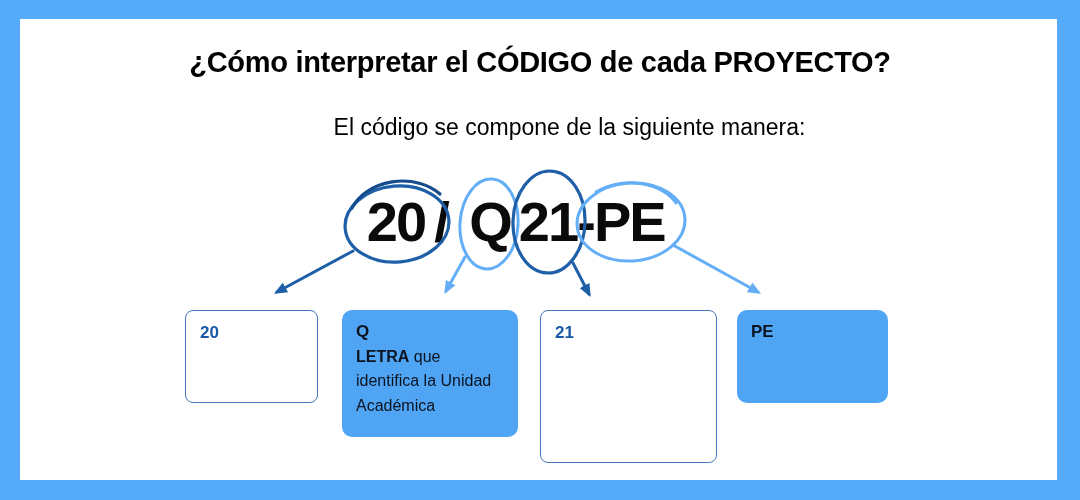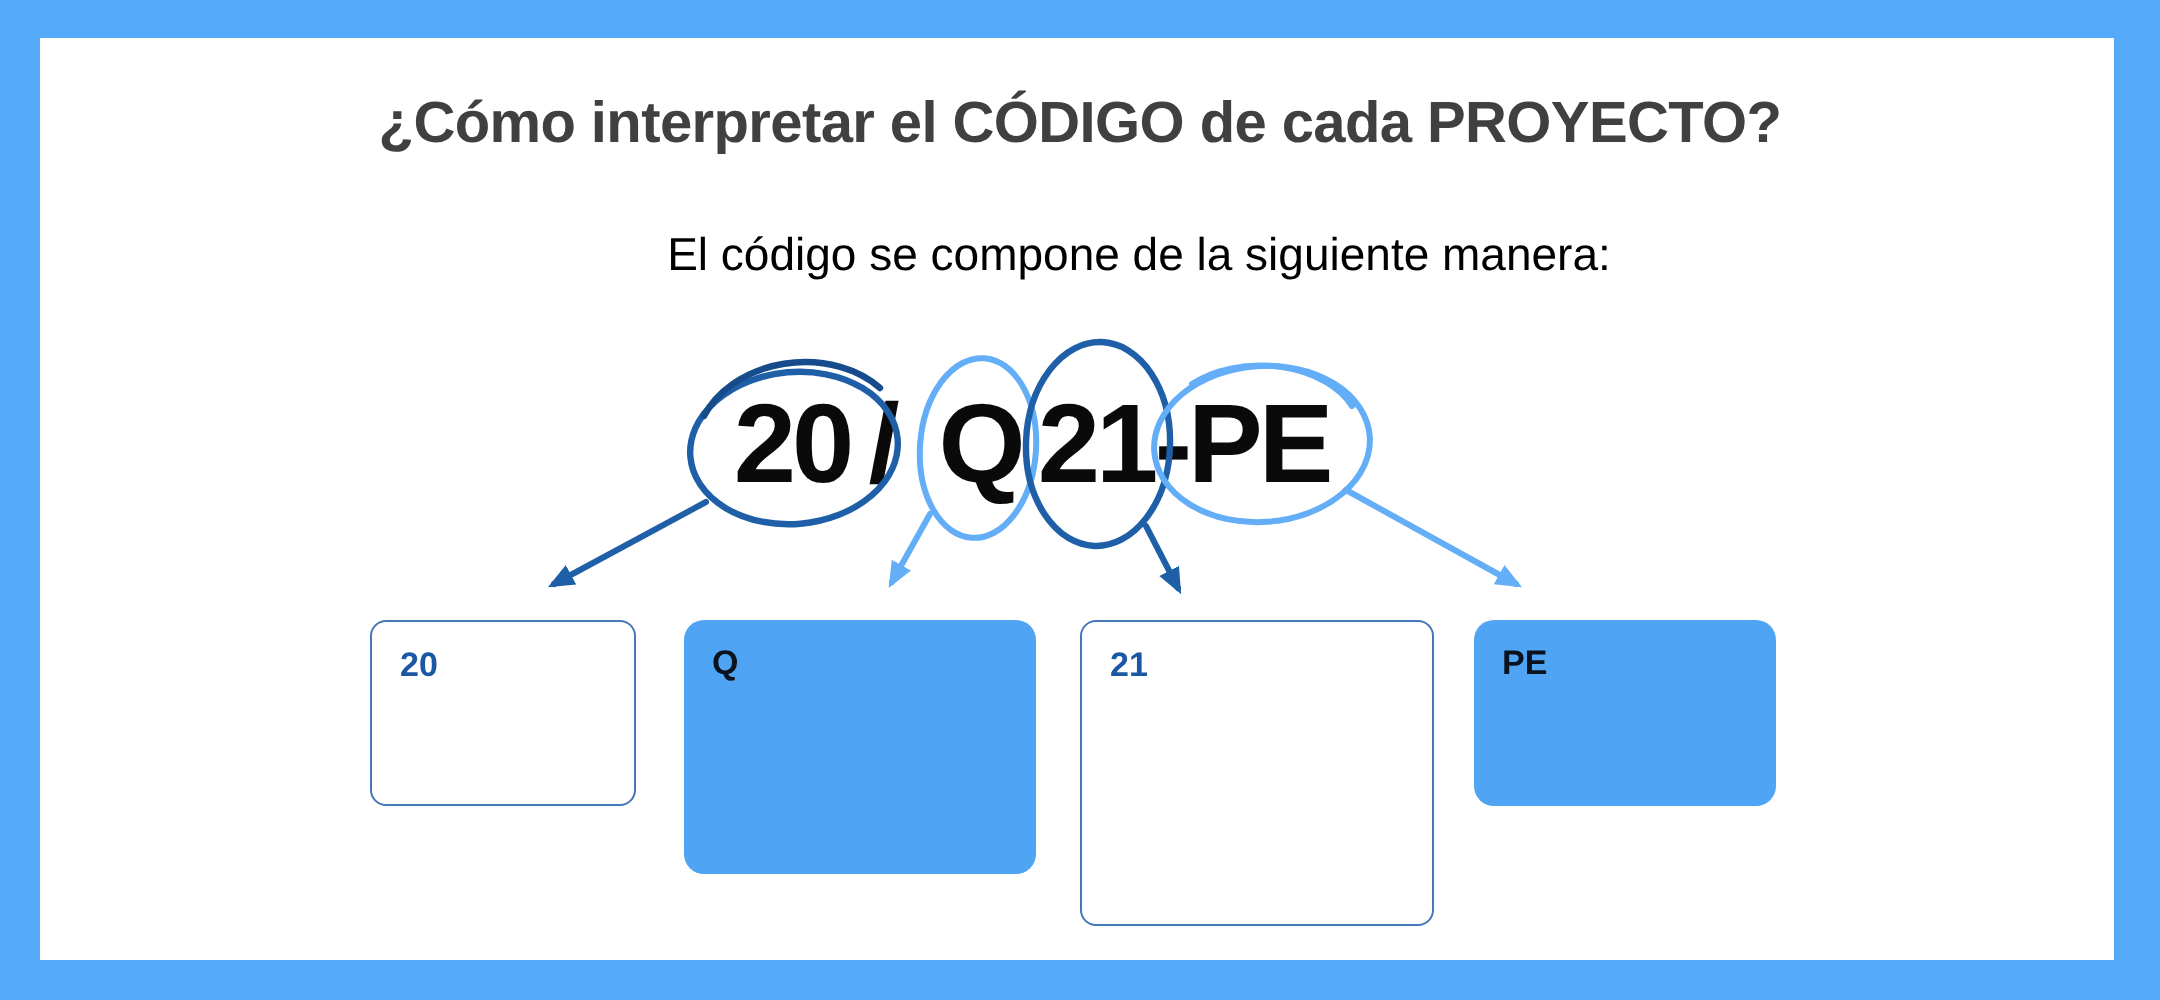--- a/index.html
+++ b/index.html
@@ -13,21 +13,21 @@
   }
   .card{
     position:absolute;
     left:20px;top:19px;right:23px;bottom:20px;
     background:#ffffff;
     z-index:1;
   }
   .title{
     position:absolute;left:0;top:46px;width:1080px;
     margin:0;text-align:center;
-    font-size:29px;font-weight:bold;color:#404040;
+    font-size:29px;font-weight:bold;color:#000000;
     letter-spacing:-0.3px;
     z-index:2;
   }
   .subtitle{
     position:absolute;left:0;top:98px;width:1080px;
     margin:16px;text-align:center;
     font-size:23px;font-weight:400;color:#000000;
     z-index:2;
     padding-left:27px;
   }
@@ -114,20 +114,23 @@
     <line x1="573" y1="263" x2="589" y2="294" stroke="#1E5FA8" stroke-width="3" stroke-linecap="round" marker-end="url(#ah-dark)"></line>
     <line x1="673" y1="245" x2="758" y2="292" stroke="#63AEF6" stroke-width="3" stroke-linecap="round" marker-end="url(#ah-light)"></line>
   </svg>
 
   <div class="box outlined" style="left:185px;top:310px;width:133px;height:93px">
     <h3 class="text-blue">20</h3>
   </div>
 
   <div class="box filled" style="left:342px;top:310px;width:176px;height:127px">
     <h3 class="text-dark">Q</h3>
+    <p class="text-dark"><span></span><b>LETRA</b><span> que
+identifica la Unidad
+Académica</span></p>
   </div>
 
   <div class="box outlined" style="left:540px;top:310px;width:177px;height:153px">
     <h3 class="text-blue">21</h3>
   </div>
 
   <div class="box filled" style="left:737px;top:310px;width:151px;height:93px">
     <h3 class="text-dark">PE</h3>
   </div>
 </div>

